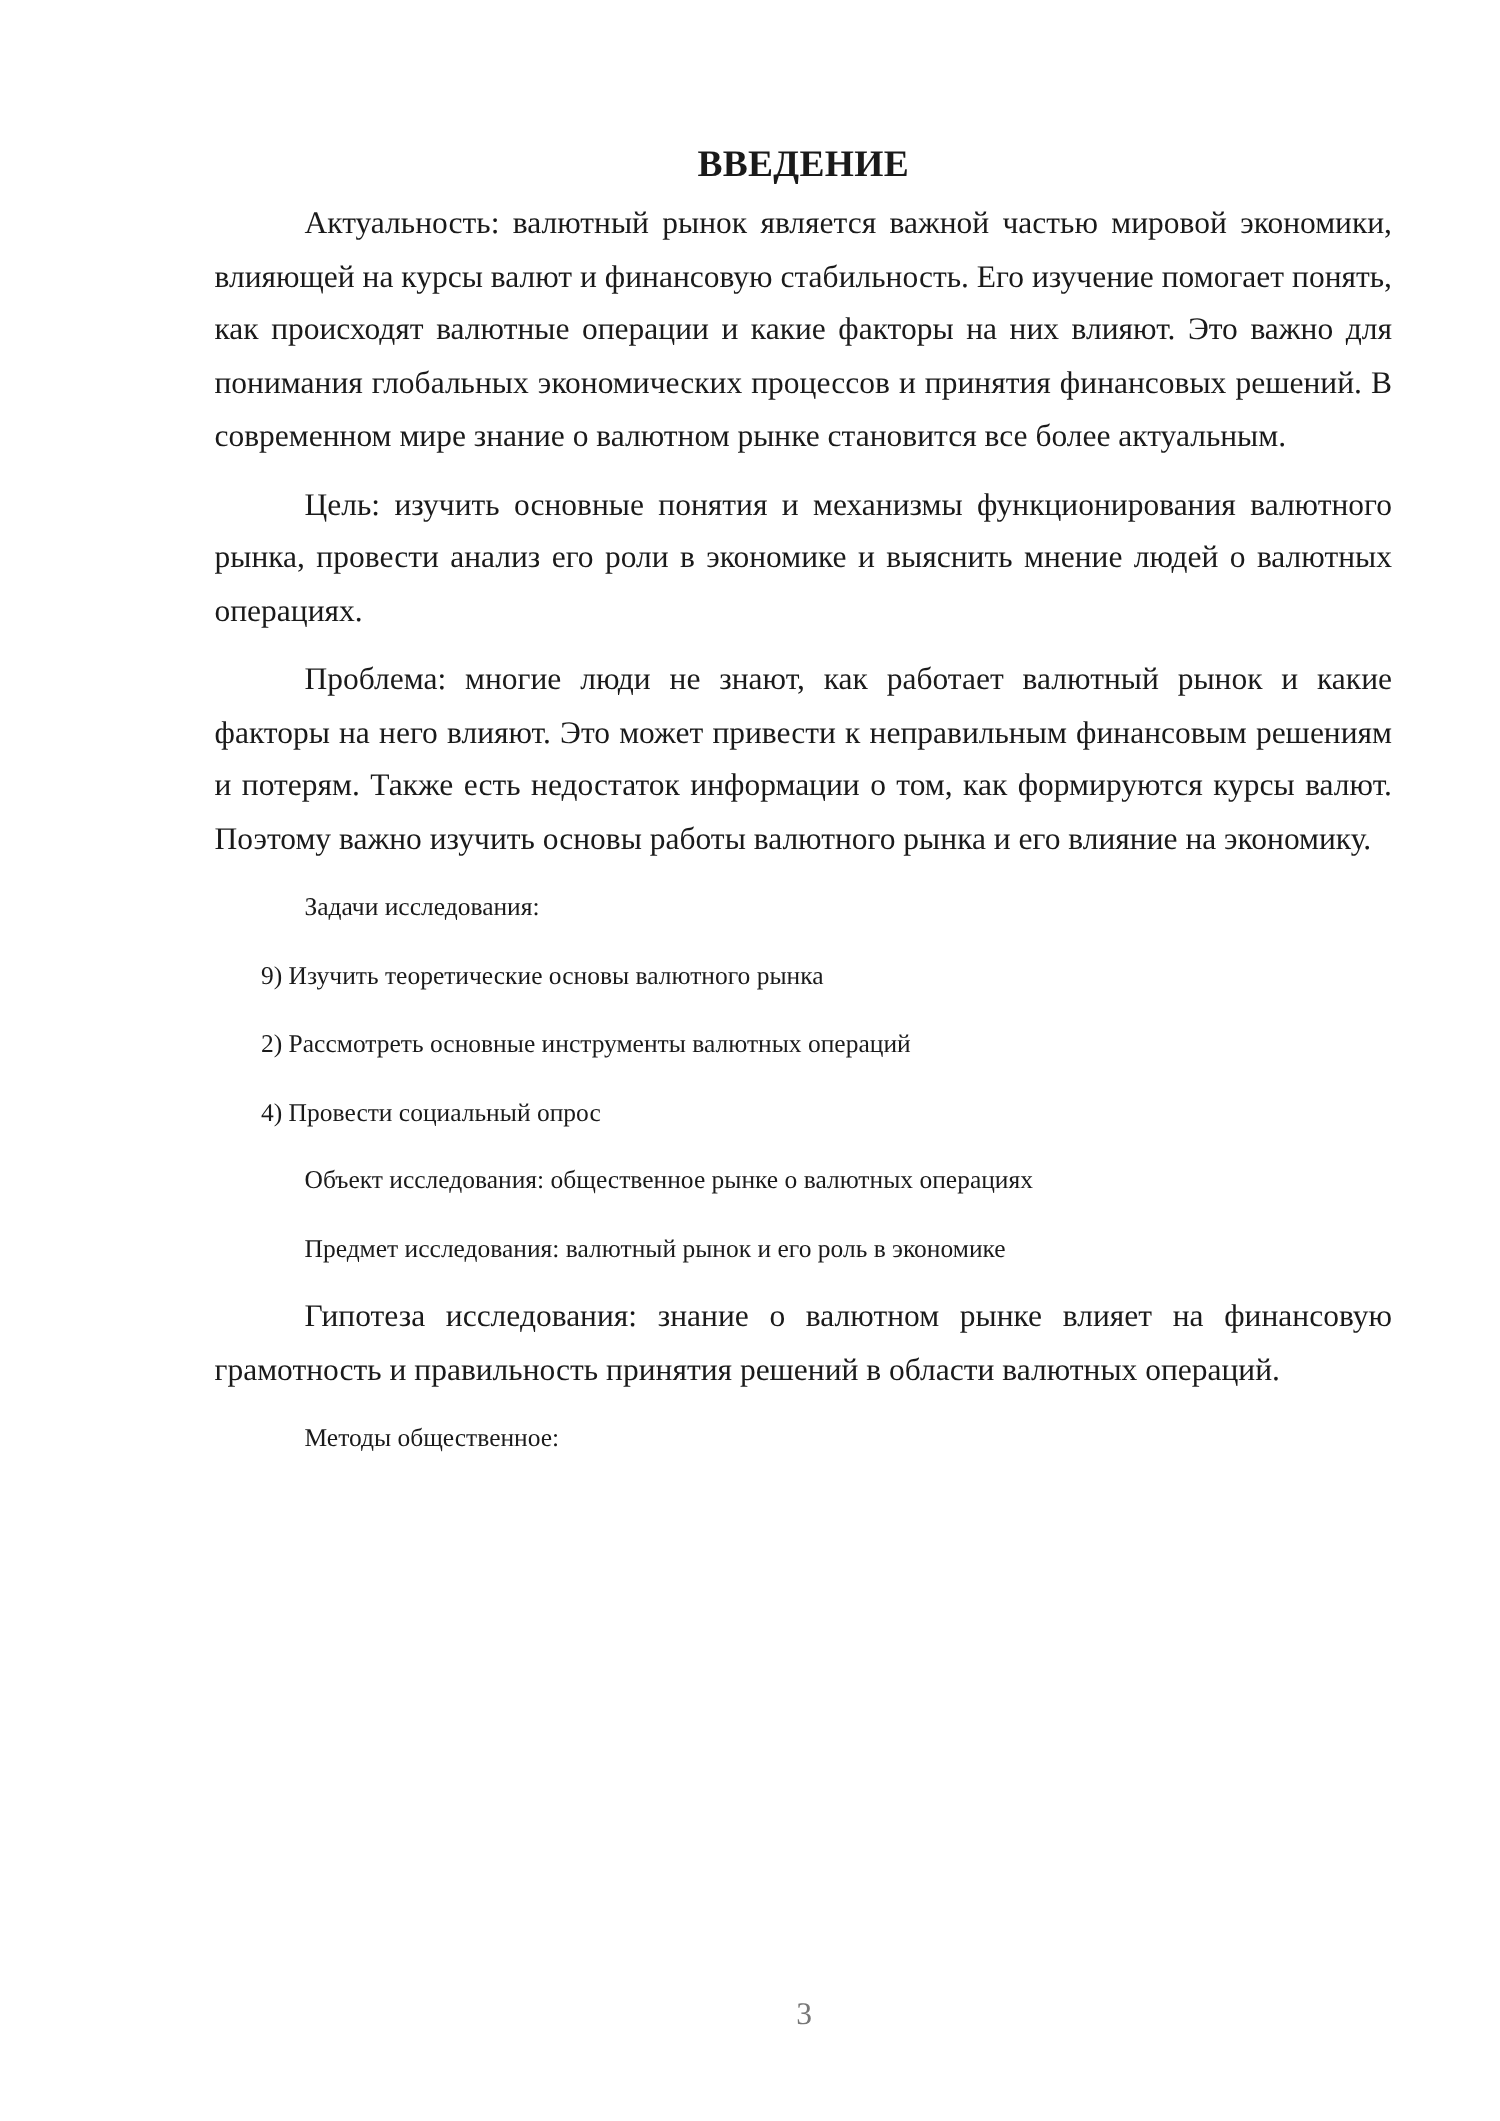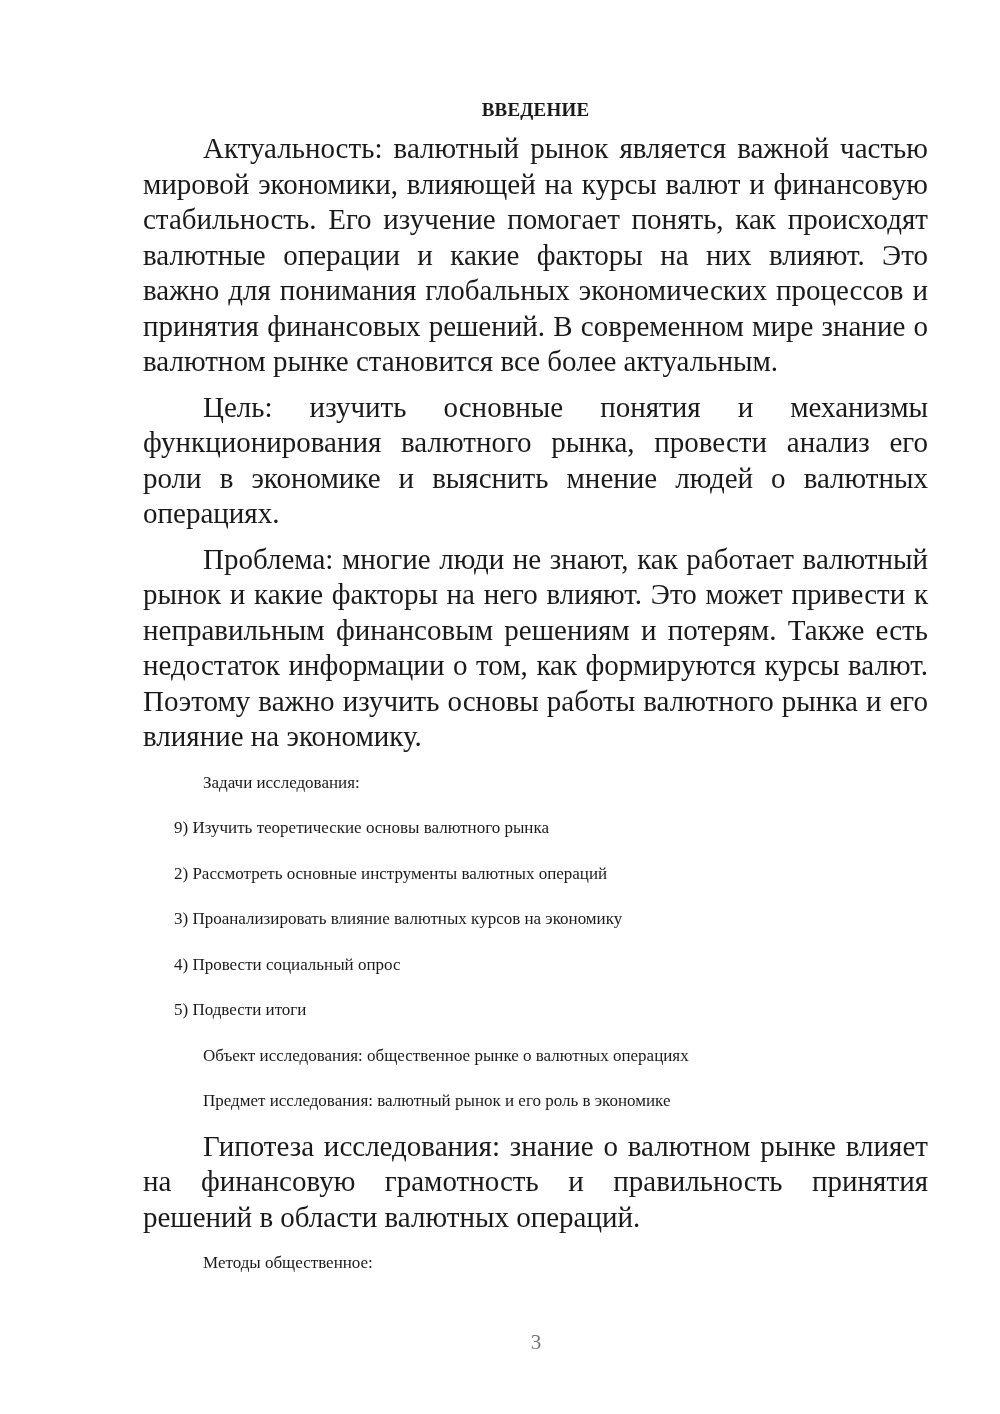--- a/index.html
+++ b/index.html
@@ -17,27 +17,27 @@
     }
     .page {
       position: absolute;
       left: 143px;
       top: 92px;
       width: 785px;
     }
     .title {
       text-align: center;
       font-weight: bold;
-      font-size: 19px;
+      font-size: 25px;
       line-height: 35px;
       margin: 0 0 4px 0;
       letter-spacing: 0.2px;
     }
     .para {
-      font-size: 29px;
+      font-size: 21px;
       line-height: 35.5px;
       text-align: justify;
       text-indent: 60px;
       margin: 0 0 10px 0;
     }
     .line {
       font-size: 17px;
       line-height: 35.5px;
       margin: 0 0 10px 0;
       white-space: nowrap;
@@ -68,23 +68,21 @@
 
   <p class="para">Цель: изучить основные понятия и механизмы функционирования валютного рынка, провести анализ его роли в экономике и выяснить мнение людей о валютных операциях.</p>
 
   <p class="para">Проблема: многие люди не знают, как работает валютный рынок и какие факторы на него влияют. Это может привести к неправильным финансовым решениям и потерям. Также есть недостаток информации о том, как формируются курсы валют. Поэтому важно изучить основы работы валютного рынка и его влияние на экономику.</p>
 
   <div class="line indent">Задачи исследования:</div>
 
   <div>
     <div class="line list-item">9) Изучить теоретические основы валютного рынка</div>
     <div class="line list-item">2) Рассмотреть основные инструменты валютных операций</div>
-    <div class="line list-item">3) Проанализировать влияние валютных курсов на экономику</div>
     <div class="line list-item">4) Провести социальный опрос</div>
-    <div class="line list-item">5) Подвести итоги</div>
   </div>
 
   <div class="line indent">Объект исследования: общественное рынке о валютных операциях</div>
 
   <div class="line indent">Предмет исследования: валютный рынок и его роль в экономике</div>
 
   <p class="para">Гипотеза исследования: знание о валютном рынке влияет на финансовую грамотность и правильность принятия решений в области валютных операций.</p>
 
   <div class="line indent">Методы общественное:</div>
 

